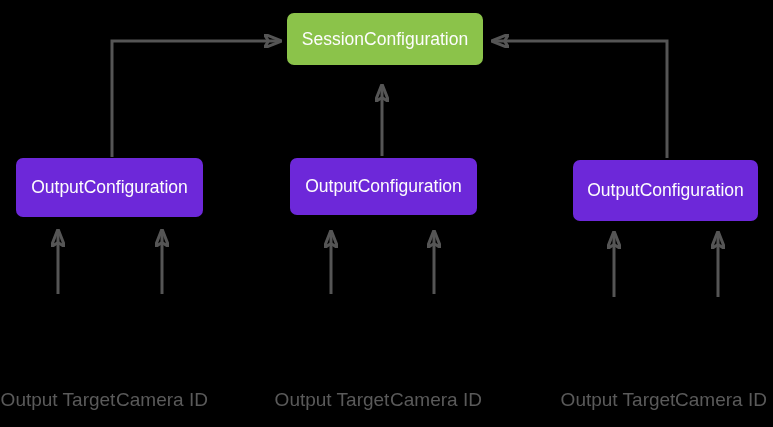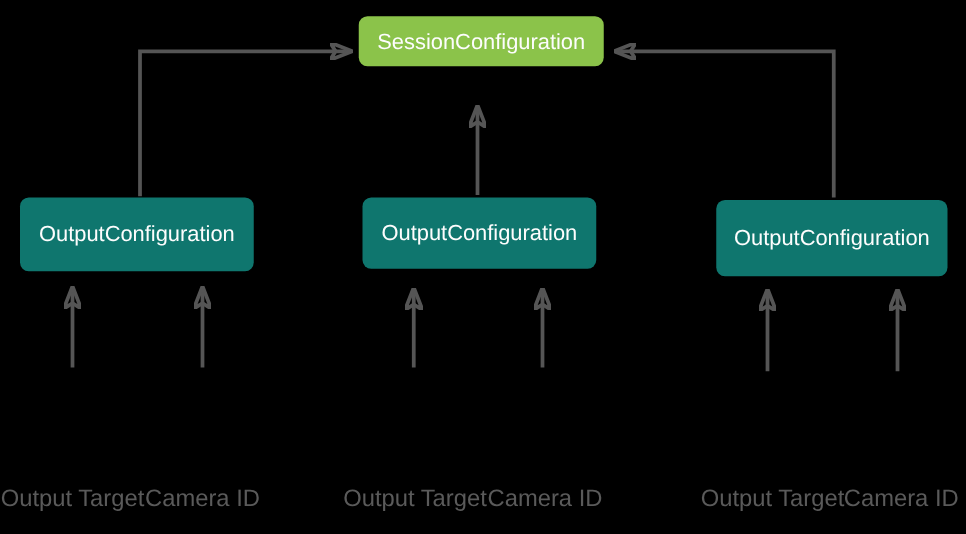--- a/index.html
+++ b/index.html
@@ -35,25 +35,25 @@
     border-radius: 7px;
     color: #fdfdfd;
     font-size: 17.5px;
     font-weight: 400;
     white-space: nowrap;
   }
   .node-session {
     left: 287px;
     top: 13px;
     width: 196px;
-    height: 40px;
+    height: 52px;
     background: #8BC34A;
   }
   .node-output {
-    background: #0f766e;
+    background: #6d28d9;
   }
   .node-output1 { left: 16px;  top: 158px; width: 187px; height: 59px; }
   .node-output2 { left: 290px; top: 158px; width: 187px; height: 57px; }
   .node-output3 { left: 573px; top: 160px; width: 185px; height: 61px; }
   .input-label {
     position: absolute;
     top: 389px;
     transform: translateX(-50%);
     color: #5A5A5A;
     font-size: 19px;

